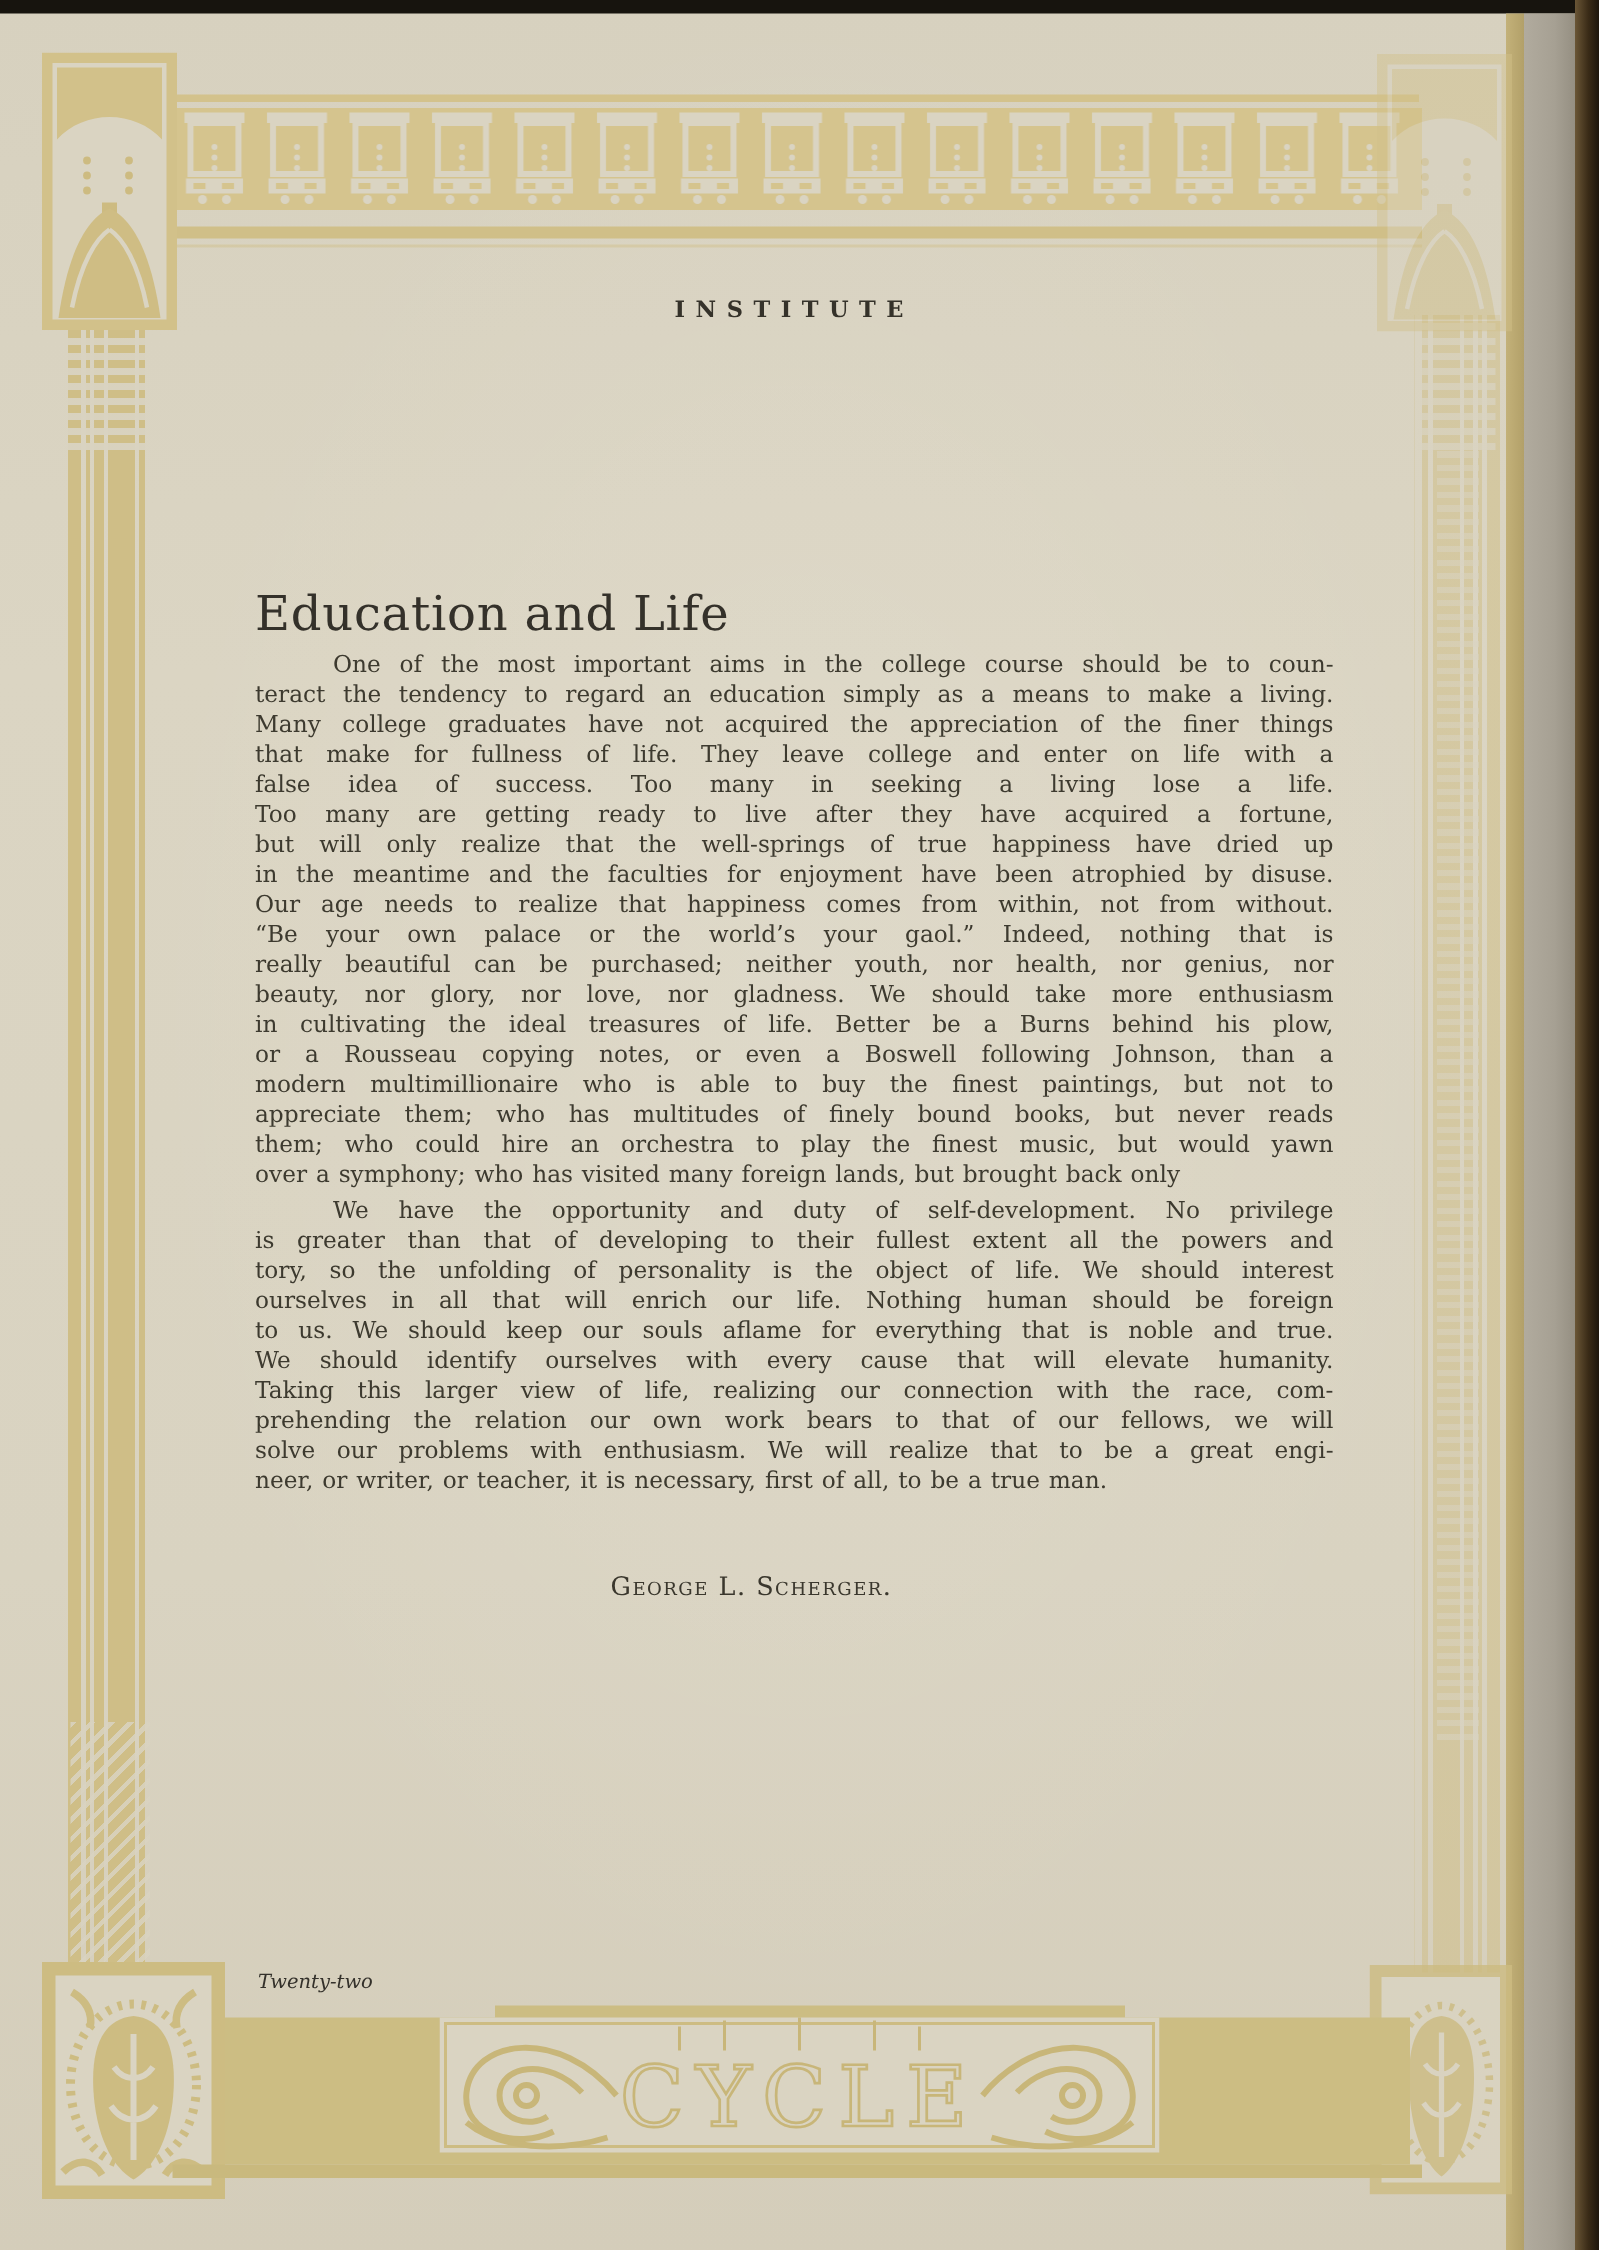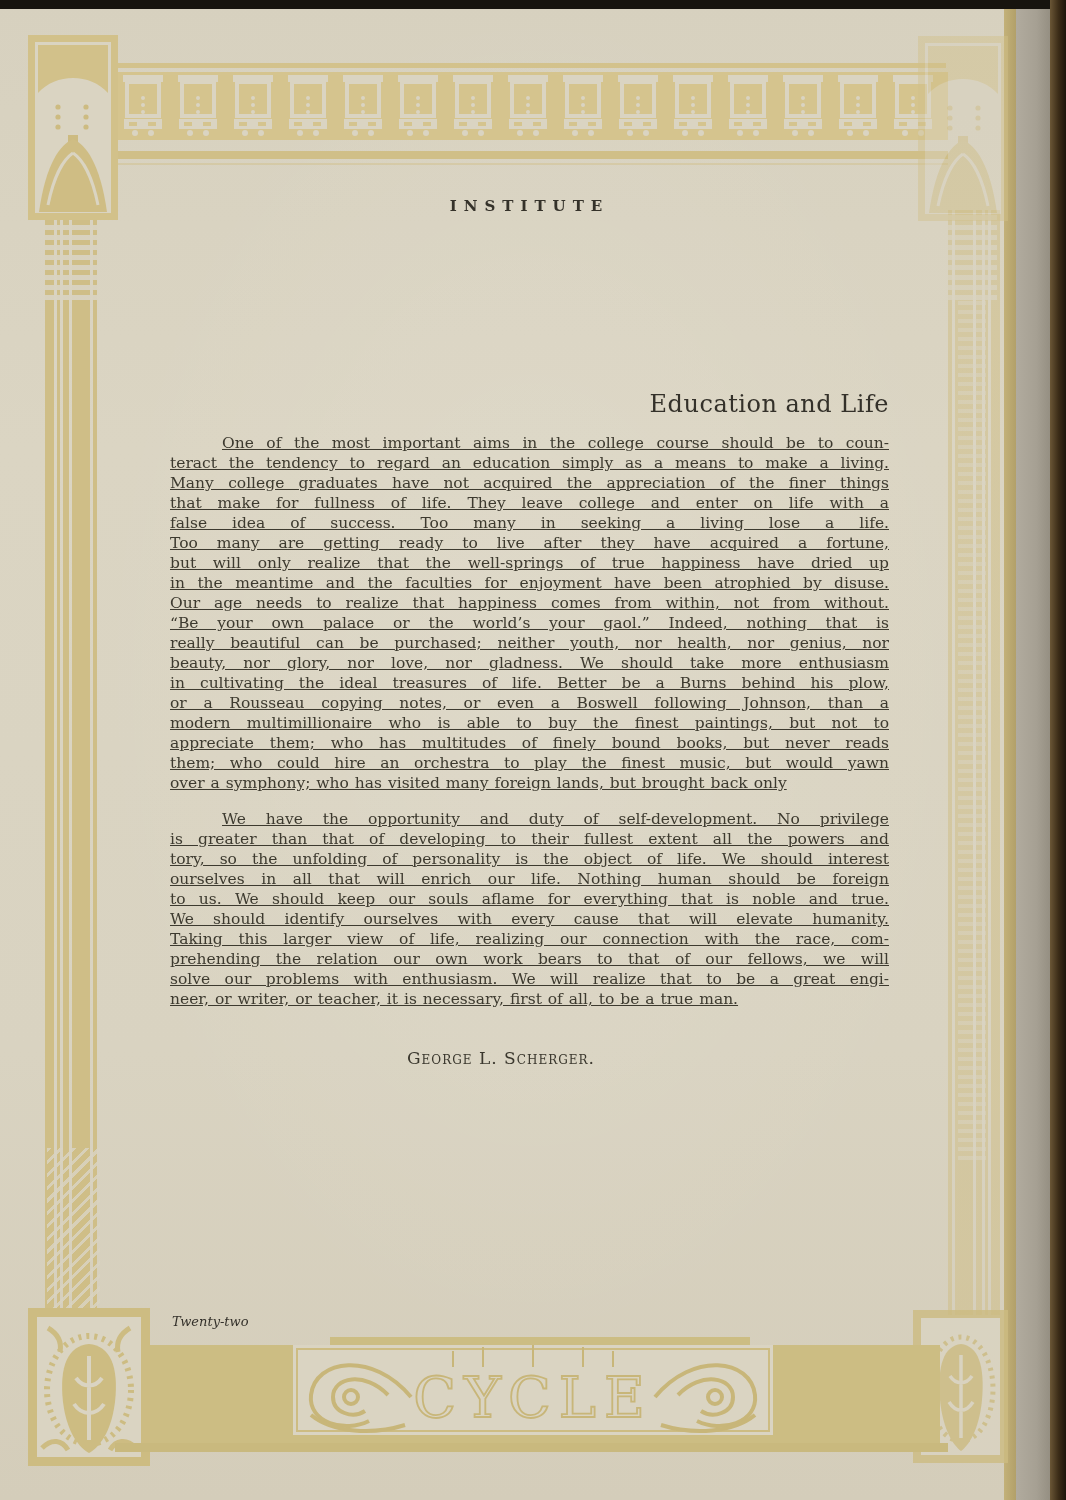--- a/index.html
+++ b/index.html
@@ -57,27 +57,27 @@
   .bottom-band{position:absolute;left:150px;top:1345px;width:790px;height:98px;background:#ccbd83;}
   .bottom-band-step{position:absolute;left:330px;top:1337px;width:420px;height:14px;background:#ccbd83;}
   .bottom-rule{position:absolute;left:115px;top:1443px;width:833px;height:9px;background:#c9b97e;}
   .cartouche{position:absolute;left:293px;top:1337px;}
   
   .kicker{
     position:absolute;left:170px;top:197px;width:719px;text-align:center;
     font-size:15px;font-weight:bold;letter-spacing:7px;color:#35322a;
   }
   .essay-title{
-    position:absolute;left:170px;top:390px;width:719px;text-align:right;
-    font-size:24px;color:#34312a;letter-spacing:.5px;
+    position:absolute;left:170px;top:390px;width:719px;text-align:left;
+    font-size:32px;color:#34312a;letter-spacing:.5px;
   }
   .essay-body{position:absolute;left:170px;top:433px;width:719px;font-size:15.5px;line-height:20px;word-spacing:1px;color:#3d3a2f;}
   .para{display:block;}
-  .para + .para{margin-top:16px;}
-  .text-line{display:block;text-align:justify;text-align-last:justify;height:20px;overflow:visible;text-decoration:underline;}
+  .para + .para{margin-top:4px;}
+  .text-line{display:block;text-align:justify;text-align-last:justify;height:20px;overflow:visible;}
   .para .text-line:first-child{text-indent:52px;}
   .para .text-line:last-child{text-align-last:left;}
   .signature{
     position:absolute;left:170px;top:1048px;width:719px;box-sizing:border-box;
     text-align:center;padding-right:57px;font-variant:small-caps;
     font-size:17px;letter-spacing:1px;color:#3a372d;
   }
   .folio{position:absolute;left:172px;top:1314px;font-style:italic;font-size:13px;color:#33302a;}
 </style>
 </head>

